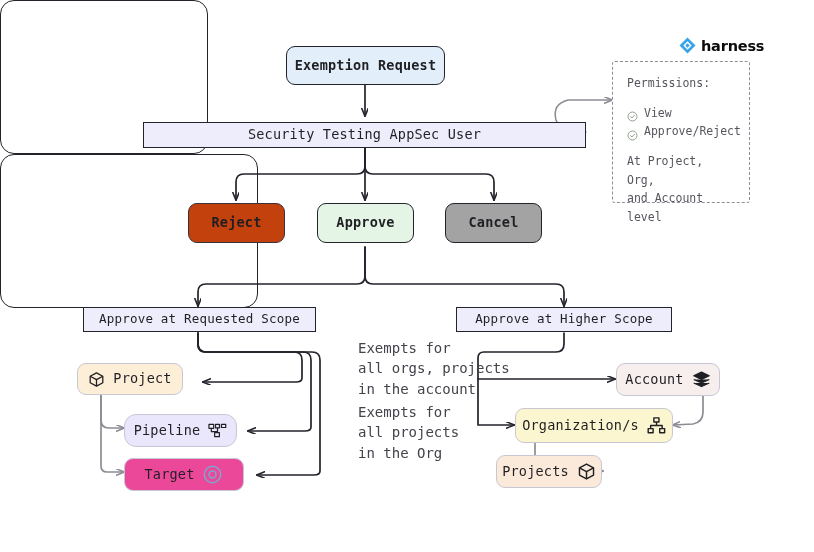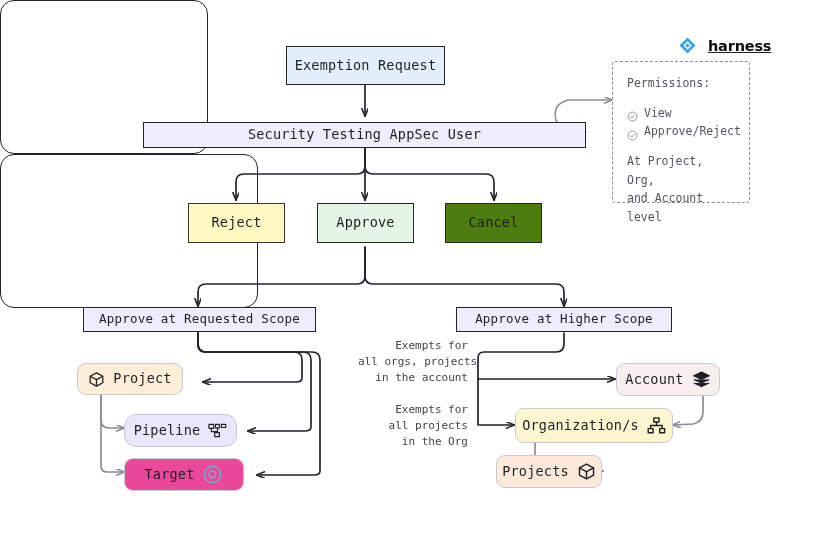--- a/index.html
+++ b/index.html
@@ -11,57 +11,57 @@
   #canvas{position:absolute;inset:0;}
   svg.edges{position:absolute;left:0;top:0;width:814px;height:552px;pointer-events:none;}
 
   .node{
     position:absolute;box-sizing:border-box;display:flex;align-items:center;
     justify-content:center;gap:8px;white-space:nowrap;line-height:1;
   }
   .node .lbl{font-size:13.5px;letter-spacing:.2px;}
 
   
-  .rounded{border:1.6px solid #23232b;border-radius:0;}
+  .rounded{border:1.6px solid #23232b;border-radius:9px;font-weight:bold;}
   .sq{border:1.6px solid #23232b;border-radius:0;}
   .subbox{border:1.7px solid #23232b;border-radius:14px;background:#ffffff;}
   .innerpill{border:1.1px solid #c8c8d4;border-radius:9px;}
 
   
   .f-blue{background:#e2effa;}
   .f-lav{background:#ededfb;}
-  .f-pink{background:#fef9c3;border-color:#3a3238;}
+  .f-pink{background:#c2410c;border-color:#3a3238;}
   .f-green{background:#e4f5e6;}
-  .f-cyan{background:#4d7c0f;}
+  .f-cyan{background:#a3a3a3;}
   .f-tan{background:#fdeed7;}
   .f-purple{background:#eae6fb;}
   .f-ltblue{background:#ec4899;}
   .f-acct{background:#f7eeee;}
   .f-yellow{background:#fcf6d0;}
   .f-peach{background:#fbeada;}
 
   
   .perm{
     position:absolute;box-sizing:border-box;
     border:1.6px dashed #8d8d96;border-radius:3px;background:#ffffff;
     padding:12px 14px;color:#55555e;font-size:11.5px;line-height:1.62;
   }
   .perm .ptitle{margin-bottom:11px;}
   .perm .prow{display:flex;align-items:flex-end;gap:6px;}
   .perm .pfoot{margin-top:11px;}
   .check{flex:0 0 auto;}
 
   
-  .logo{position:absolute;display:flex;align-items:center;gap:12px;text-decoration:underline;}
+  .logo{position:absolute;display:flex;align-items:center;gap:5px;}
   .logo .ltext{font-family:"DejaVu Sans","Liberation Sans",sans-serif;
     font-weight:bold;font-size:14.5px;color:#0b0b0d;letter-spacing:-.2px;}
 
   
   .elabel{
-    position:absolute;text-align:right;font-size:11px;line-height:1.45;
+    position:absolute;text-align:left;font-size:14px;line-height:1.45;
     color:#43434b;white-space:pre;
   }
   .icon{display:inline-flex;align-items:center;justify-content:center;}
 </style>
 </head>
 <body>
 
 <div id="canvas">
 
   <svg class="edges" viewBox="0 0 814 552">

